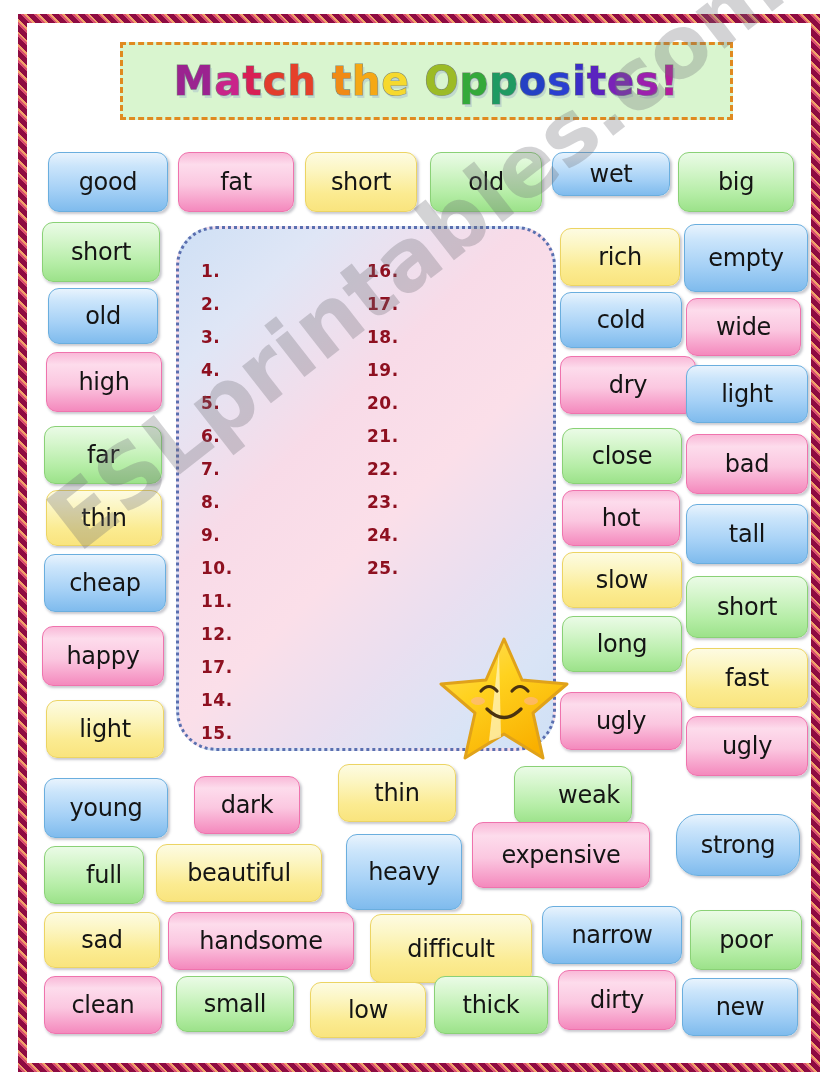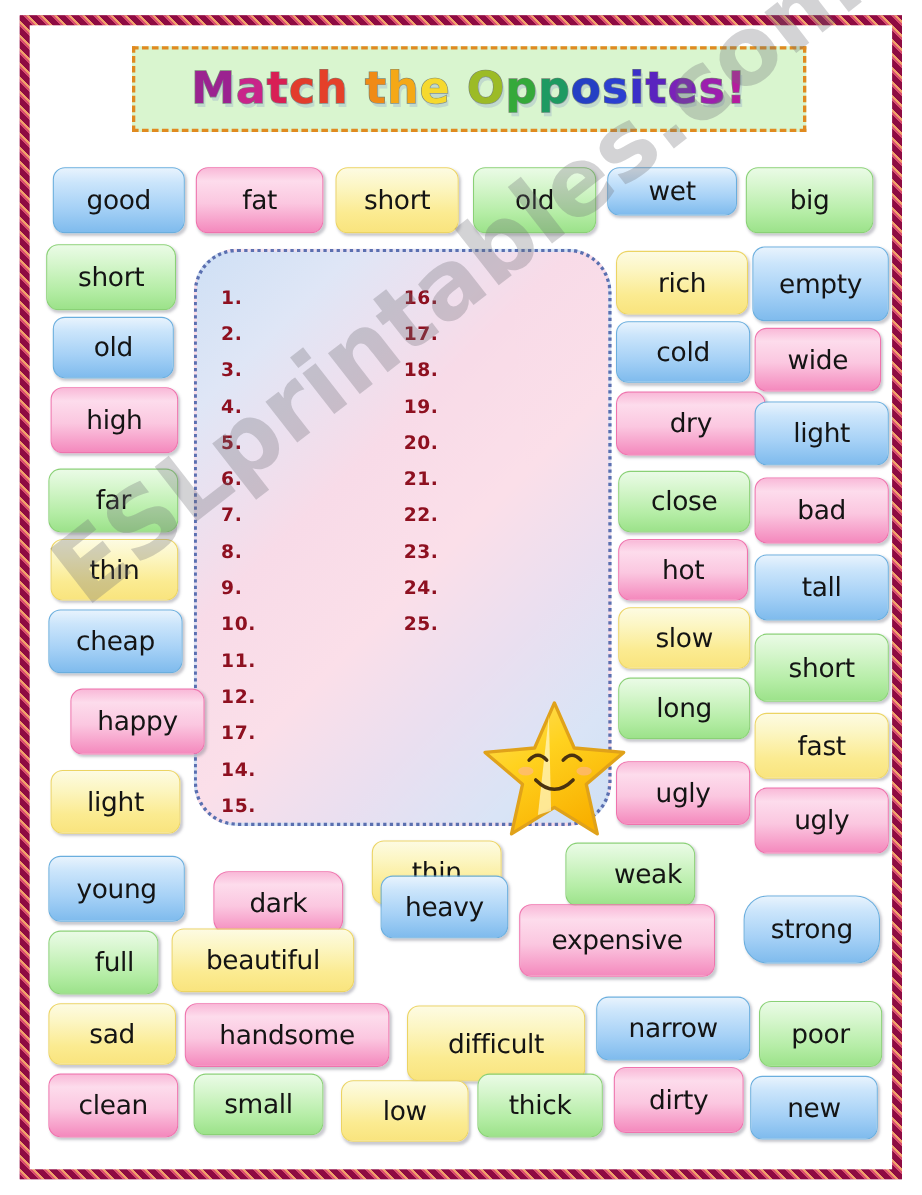--- a/index.html
+++ b/index.html
@@ -222,33 +222,33 @@
       <div class="tile blue" style="left: 686px; top: 365px; width: 122px; height: 58px;">light</div>
       <div class="tile green" style="left: 44px; top: 426px; width: 118px; height: 58px;">far</div>
       <div class="tile green" style="left: 562px; top: 428px; width: 120px; height: 56px;">close</div>
       <div class="tile pink" style="left: 686px; top: 434px; width: 122px; height: 60px;">bad</div>
       <div class="tile yellow" style="left: 46px; top: 490px; width: 116px; height: 56px;">thin</div>
       <div class="tile pink" style="left: 562px; top: 490px; width: 118px; height: 56px;">hot</div>
       <div class="tile blue" style="left: 686px; top: 504px; width: 122px; height: 60px;">tall</div>
       <div class="tile blue" style="left: 44px; top: 554px; width: 122px; height: 58px;">cheap</div>
       <div class="tile yellow" style="left: 562px; top: 552px; width: 120px; height: 56px;">slow</div>
       <div class="tile green" style="left: 686px; top: 576px; width: 122px; height: 62px;">short</div>
-      <div class="tile pink" style="left: 64px; top: 626px; width: 122px; height: 60px;">happy</div>
+      <div class="tile pink" style="left: 42px; top: 626px; width: 122px; height: 60px;">happy</div>
       <div class="tile green" style="left: 562px; top: 616px; width: 120px; height: 56px;">long</div>
       <div class="tile yellow" style="left: 686px; top: 648px; width: 122px; height: 60px;">fast</div>
       <div class="tile yellow" style="left: 46px; top: 700px; width: 118px; height: 58px;">light</div>
       <div class="tile pink" style="left: 560px; top: 692px; width: 122px; height: 58px;">ugly</div>
       <div class="tile pink" style="left: 686px; top: 716px; width: 122px; height: 60px;">ugly</div>
       <div class="tile blue" style="left: 44px; top: 778px; width: 124px; height: 60px;">young</div>
-      <div class="tile pink" style="left: 194px; top: 792px; width: 118px; height: 58px; border-radius: 14px;">dark</div>
+      <div class="tile pink" style="left: 194px; top: 776px; width: 106px; height: 58px;">dark</div>
       <div class="tile yellow" style="left: 338px; top: 764px; width: 118px; height: 58px;">thin</div>
       <div class="tile green" style="left: 514px; top: 766px; width: 118px; height: 58px; padding-left: 32px;">weak</div>
       <div class="tile green" style="left: 44px; top: 846px; width: 100px; height: 58px; padding-left: 20px;">full</div>
       <div class="tile yellow" style="left: 156px; top: 844px; width: 166px; height: 58px;">beautiful</div>
-      <div class="tile blue" style="left: 346px; top: 796px; width: 116px; height: 57px;">heavy</div>
+      <div class="tile blue" style="left: 346px; top: 834px; width: 116px; height: 76px;">heavy</div>
       <div class="tile pink" style="left: 472px; top: 822px; width: 178px; height: 66px;">expensive</div>
       <div class="tile blue" style="left: 676px; top: 814px; width: 124px; height: 62px; border-radius: 22px;">strong</div>
       <div class="tile yellow" style="left: 44px; top: 912px; width: 116px; height: 56px;">sad</div>
       <div class="tile pink" style="left: 168px; top: 912px; width: 186px; height: 58px;">handsome</div>
       <div class="tile yellow" style="left: 370px; top: 914px; width: 162px; height: 69px;">difficult</div>
       <div class="tile blue" style="left: 542px; top: 906px; width: 140px; height: 58px;">narrow</div>
       <div class="tile green" style="left: 690px; top: 910px; width: 112px; height: 60px;">poor</div>
       <div class="tile pink" style="left: 44px; top: 976px; width: 118px; height: 58px;">clean</div>
       <div class="tile green" style="left: 176px; top: 976px; width: 118px; height: 56px;">small</div>
       <div class="tile yellow" style="left: 310px; top: 982px; width: 116px; height: 56px;">low</div>

